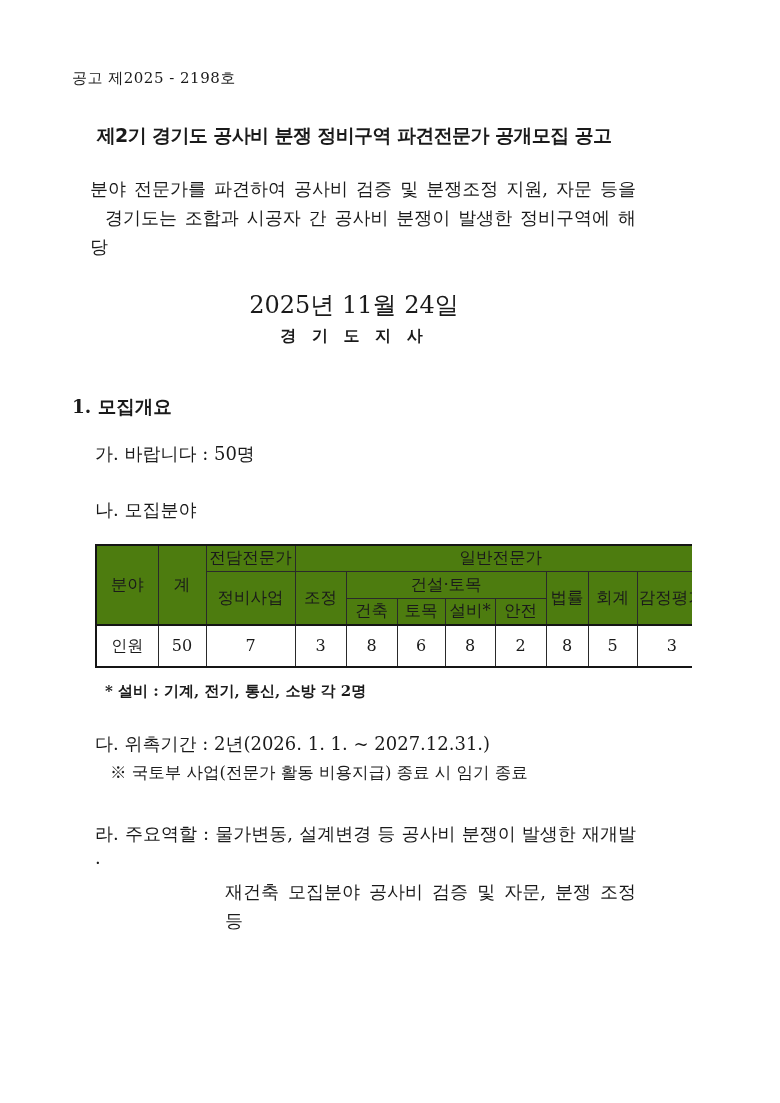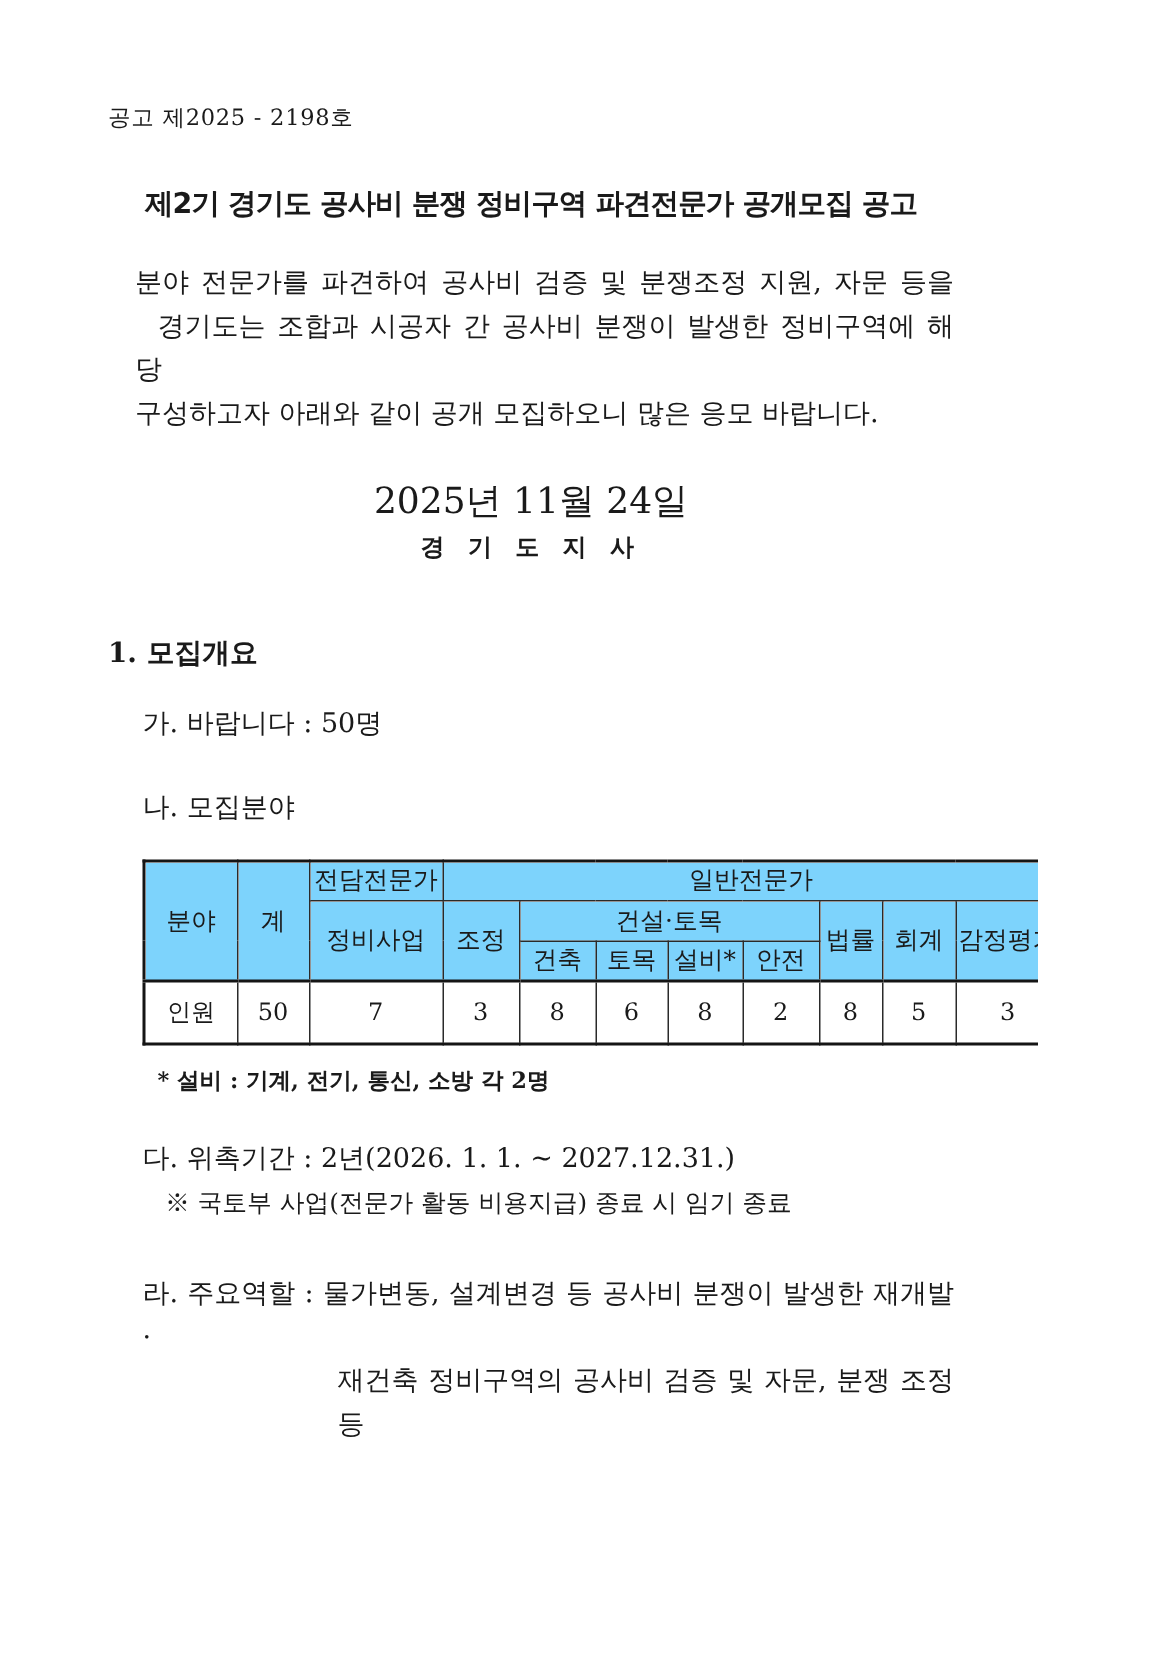--- a/index.html
+++ b/index.html
@@ -86,21 +86,21 @@
   table.recruit-table td {
     border: 1px solid #2a2a2a;
     text-align: center;
     vertical-align: middle;
     font-size: 16.5px;
     padding: 1px 0;
     line-height: 1.2;
     overflow: hidden;
   }
   table.recruit-table td.hdr {
-    background: #7dd3fc;
+    background: #4d7c0f;
   }
   tr.hrow1 { height: 26px; }
   tr.hrow2 { height: 27px; }
   tr.hrow3 { height: 27px; }
   tr.data-row { height: 42px; }
   tr.data-row td {
     border-top: 2.5px solid #151515;
     font-size: 16px;
     background: #ffffff;
   }
@@ -138,21 +138,20 @@
 
 <div class="page">
 
   <div class="doc-number">공고 제2025 - 2198호</div>
 
   <div class="doc-title">제2기 경기도 공사비 분쟁 정비구역 파견전문가 공개모집 공고</div>
 
   <div class="intro">
     <div class="intro-line jl">분야 전문가를 파견하여 공사비 검증 및 분쟁조정 지원, 자문 등을</div>
     <div class="intro-line first jl">경기도는 조합과 시공자 간 공사비 분쟁이 발생한 정비구역에 해당</div>
-    <div class="intro-line">구성하고자 아래와 같이 공개 모집하오니 많은 응모 바랍니다.</div>
   </div>
 
   <div class="doc-date">2025년 11월 24일</div>
   <div class="signature">경 기 도 지 사</div>
 
   <div class="sec-heading">1. 모집개요</div>
 
   <div class="item item-ga">가. 바랍니다 : 50명</div>
   <div class="item item-na">나. 모집분야</div>
 
@@ -209,16 +208,16 @@
     </table>
   </div>
 
   <div class="footnote">* 설비 : 기계, 전기, 통신, 소방 각 2명</div>
 
   <div class="item item-da">다. 위촉기간 : 2년(2026. 1. 1. ~ 2027.12.31.)</div>
   <div class="note-da">※ 국토부 사업(전문가 활동 비용지급) 종료 시 임기 종료</div>
 
   <div class="item-ra">
     <div class="jl">라. 주요역할 : 물가변동, 설계변경 등 공사비 분쟁이 발생한 재개발·</div>
-    <div class="ra-line2 jl">재건축 정비구역의 공사비 검증 및 자문, 분쟁 조정 등</div>
+    <div class="ra-line2 jl">재건축 모집분야 공사비 검증 및 자문, 분쟁 조정 등</div>
   </div>
 
 </div>
 
 </body></html>

